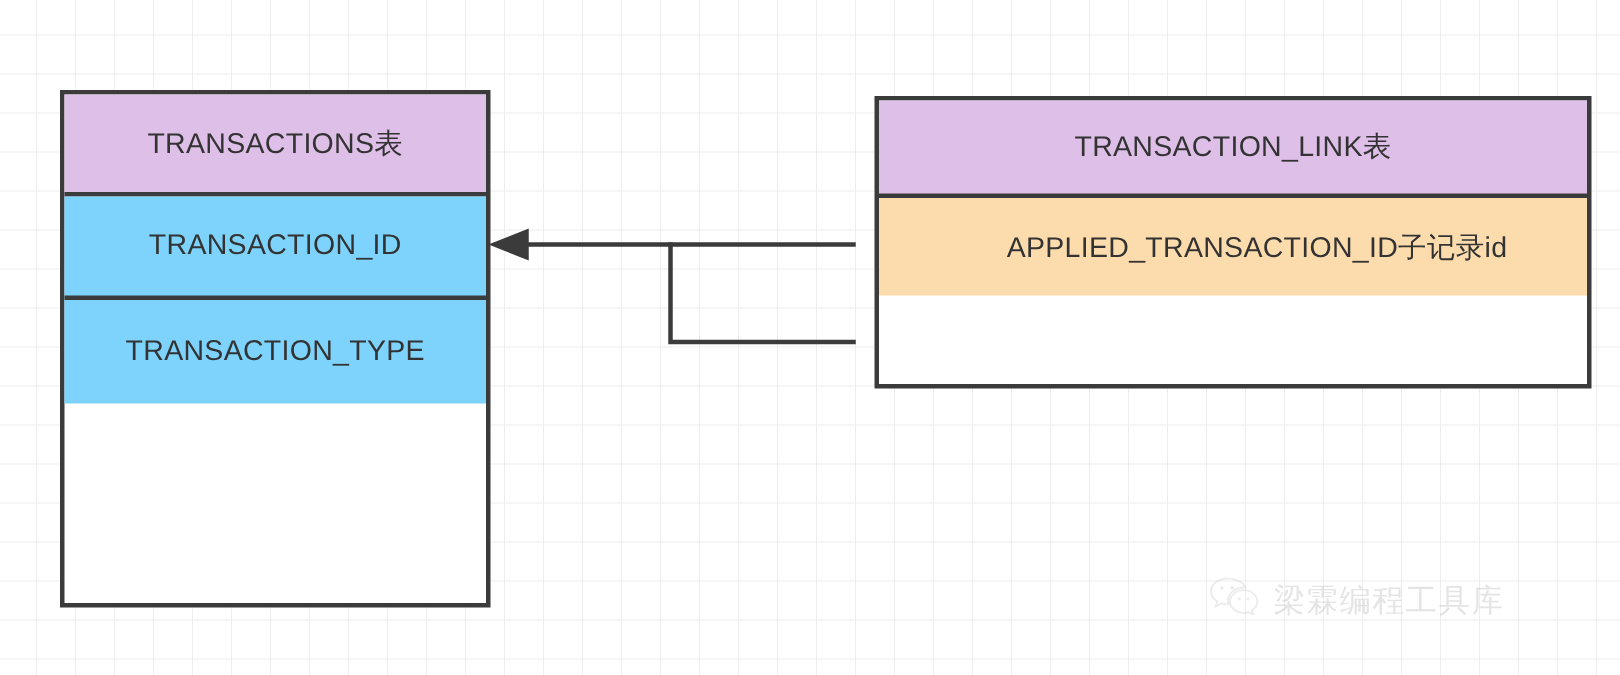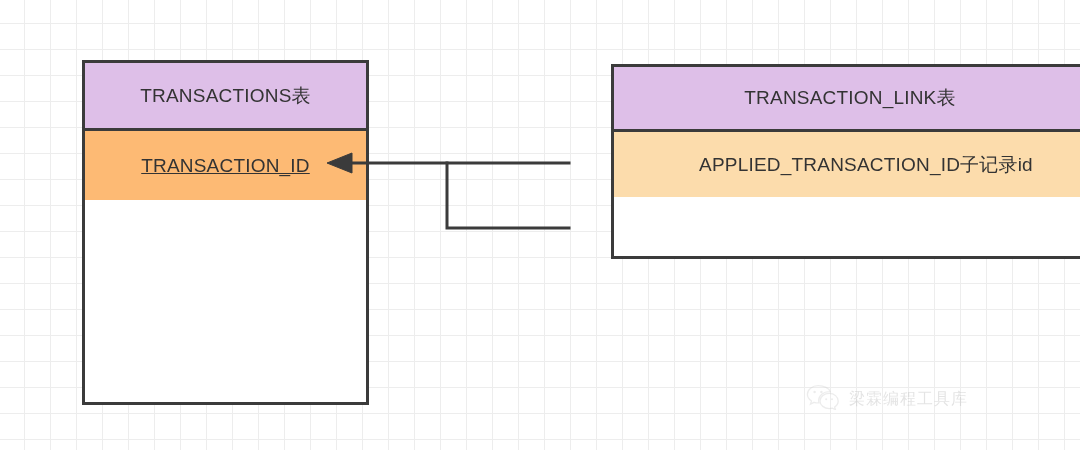--- a/index.html
+++ b/index.html
@@ -18,70 +18,70 @@
       linear-gradient(to bottom, #ededed 1px, transparent 1px);
     background-size:26px 26px;
     background-position:-2px -3px;
     overflow:hidden;
   }
   .er-table{
     position:absolute;
     border:3px solid #3b3b3b;
     box-sizing:border-box;
     background:#fff;
-    margin-left:42px;
   }
   .er-row{
     box-sizing:border-box;
     display:flex;
     align-items:center;
     justify-content:center;
     color:#333333;
     font-size:19px;
     letter-spacing:.2px;
     white-space:nowrap;
     border-bottom:3px solid #3b3b3b;
   }
   .er-row:last-child{border-bottom:none;}
   .hdr{background:#debfe8;}
-  .cyan{background:#fdba74;text-decoration:underline;}
+  .cyan{background:#7dd3fc;}
   .orange{background:#fcdcac;padding-left:32px;}
 
   
   #table-transactions{left:40px;top:60px;width:287px;height:345px;}
   #table-transactions .er-row{height:69px;}
   #table-transactions .er-row.r0{height:68px;}
 
   
-  #table-transaction-link{left:569px;top:64px;width:478px;height:195px;}
+  #table-transaction-link{left:583px;top:64px;width:478px;height:195px;}
   #table-transaction-link .er-row{height:65px;}
 
   svg#connectors{position:absolute;left:0;top:0;width:1080px;height:450px;overflow:visible;}
 
   
   #watermark{
     position:absolute;left:806px;top:384px;
     display:flex;align-items:center;gap:7px;
     opacity:.38;
     pointer-events:none;
   }
   #watermark .wm-text{
-    font-size:16px;color:#b9b9b9;
+    font-size:21px;color:#b9b9b9;
     font-family:Liberation Mono, monospace;
     letter-spacing:1px;white-space:nowrap;
   }
 </style>
 </head>
 <body>
 
 <div id="canvas">
 
   <div class="er-table" id="table-transactions">
     <div class="er-row r0 hdr">TRANSACTIONS表</div>
     <div class="er-row cyan">TRANSACTION_ID</div>
+    <div class="er-row cyan">TRANSACTION_TYPE</div>
   </div>
 
   <div class="er-table" id="table-transaction-link">
     <div class="er-row hdr">TRANSACTION_LINK表</div>
     <div class="er-row orange">APPLIED_TRANSACTION_ID子记录id</div>
   </div>
 
   <svg id="connectors" viewBox="0 0 1080 450" xmlns="http://www.w3.org/2000/svg">
 
     <path d="M 569 228 L 447 228 L 447 163" fill="none" stroke="#3b3b3b" stroke-width="3" stroke-linecap="square" stroke-linejoin="miter"></path>

